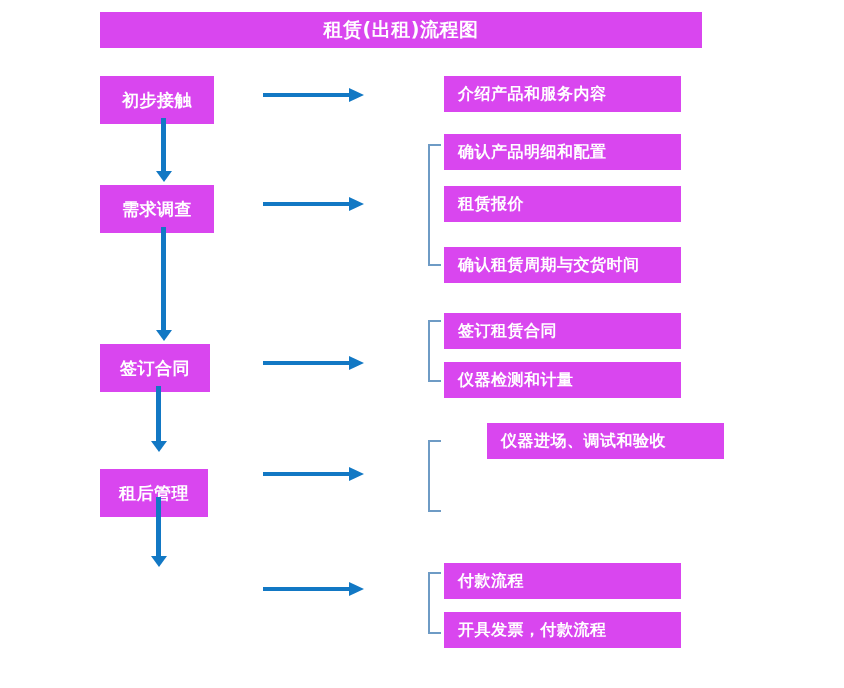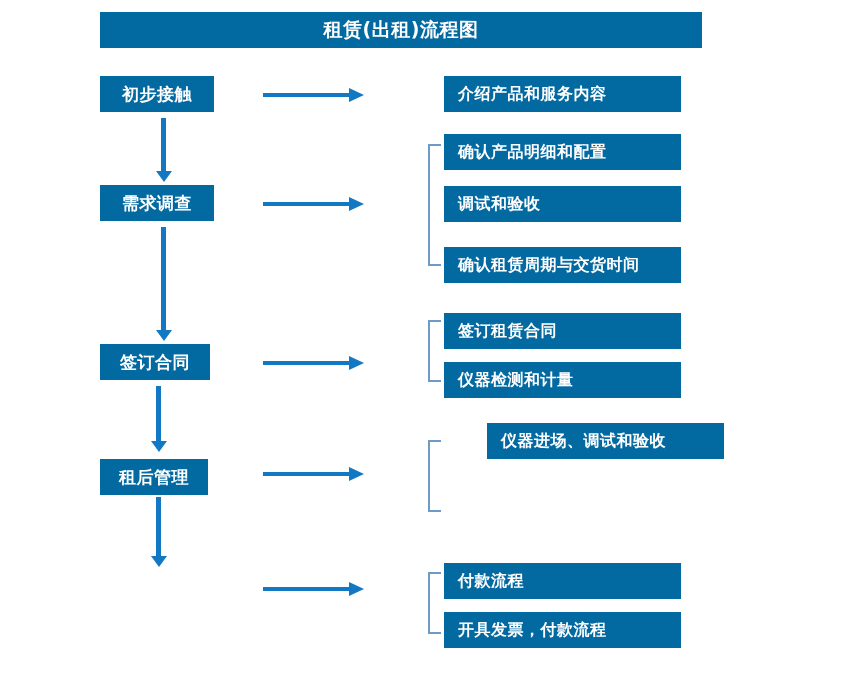--- a/index.html
+++ b/index.html
@@ -19,21 +19,21 @@
     position: absolute;
     left: 0;
     top: 0;
     width: 844px;
     height: 688px;
   }
 
   
   .box {
     position: absolute;
-    background: #0369a1;
+    background: #d946ef;
     color: #ffffff;
     font-weight: bold;
     display: flex;
     align-items: center;
     box-sizing: border-box;
     letter-spacing: 0.5px;
     white-space: nowrap;
   }
 
   
@@ -43,21 +43,21 @@
     width: 602px;
     height: 36px;
     justify-content: center;
     font-size: 19px;
   }
 
   
   .stage-box {
     justify-content: center;
     font-size: 17px;
-    height: 36px;
+    height: 48px;
   }
 
   
   .detail-box {
     left: 444px;
     width: 237px;
     height: 36px;
     padding-left: 14px;
     font-size: 16px;
   }
@@ -125,21 +125,21 @@
 <div id="canvas">
 
   <div class="box title-bar">租赁(出租)流程图</div>
 
   <div class="box stage-box" style="left:100px; top:76px; width:114px;">初步接触</div>
 
   <div class="box stage-box" style="left:100px; top:185px; width:114px;">需求调查</div>
 
   <div class="box stage-box" style="left:100px; top:344px; width:110px;text-align:center;">签订合同</div>
 
-  <div class="box stage-box" style="left:100px; top:459px; width:108px;">租后管理</div>
+  <div class="box stage-box" style="left:100px; top:469px; width:108px;">租后管理</div>
 
 
   <div class="arrow-down" style="left:155px; top:118px; height:64px;">
     <div class="shaft" style="height:53px;"></div>
     <div class="head" style="top:53px;"></div>
   </div>
 
   <div class="arrow-down" style="left:155px; top:227px; height:114px;">
     <div class="shaft" style="height:103px;"></div>
     <div class="head" style="top:103px;"></div>
@@ -179,21 +179,21 @@
     <div class="shaft"></div>
       <div class="head"></div>
   </div>
 
   <div class="box detail-box" style="top:76px;">介绍产品和服务内容</div>
 
   <div class="bracket" style="left:428px; top:144px; height:122px;"></div>
 
   <div class="box detail-box" style="top:134px;">确认产品明细和配置</div>
 
-  <div class="box detail-box" style="top:186px;">调试和验收</div>
+  <div class="box detail-box" style="top:186px;">租赁报价</div>
 
   <div class="box detail-box" style="top:240px;margin-top:7px;">确认租赁周期与交货时间</div>
 
   <div class="bracket" style="left:428px; top:320px; height:62px;"></div>
 
   <div class="box detail-box" style="top:313px;">签订租赁合同</div>
 
   <div class="box detail-box" style="top:362px;">仪器检测和计量</div>
 
   <div class="bracket" style="left:428px; top:440px; height:72px;"></div>

